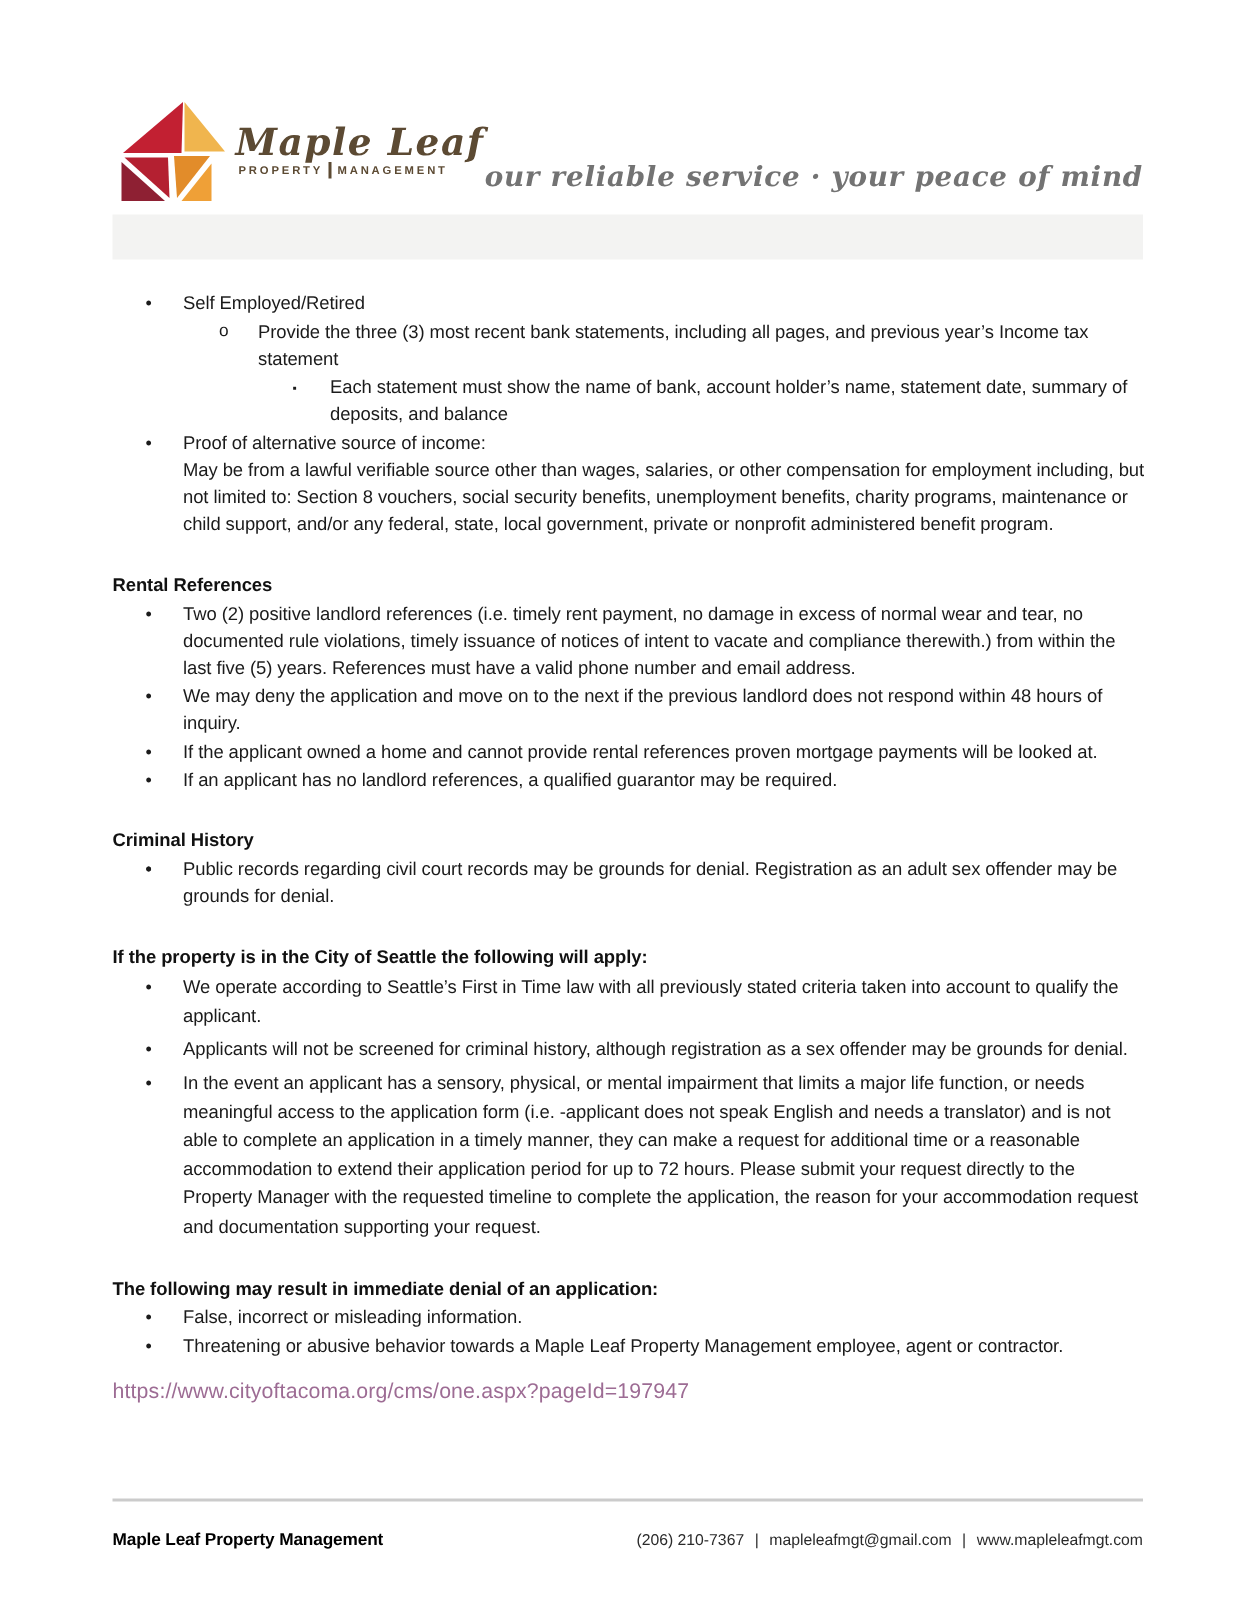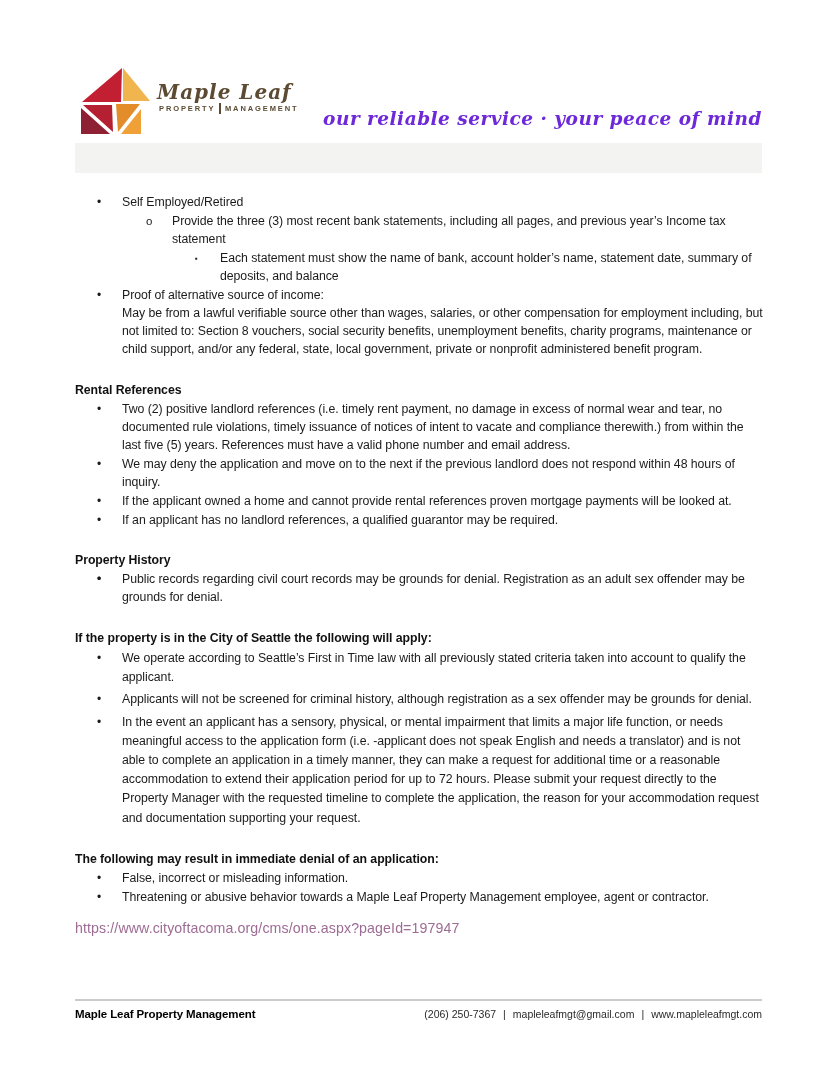--- a/index.html
+++ b/index.html
@@ -10,31 +10,31 @@
   }
   .page { position:absolute; inset:0; background:#ffffff; }
 
   
   .header { position:absolute; left:75px; top:66px; right:73px; height:74px; }
   .logo { position:absolute; left:0; top:0; display:flex; }
   .logo-svg { width:76px; height:70px; display:block; }
   .brand { margin-left:6px; padding-top:16px; }
   .brand-name {
     font-family:"DejaVu Serif", serif; font-style:italic; font-weight:bold;
-    font-size:20px; color:#5c4a33; letter-spacing:1px; line-height:1;
+    font-size:25px; color:#5c4a33; letter-spacing:1px; line-height:1;
   }
   .brand-sub {
     display:flex; align-items:center; gap:4px; margin-top:1px; padding-left:2px;
     font-size:7.5px; font-weight:bold; letter-spacing:1.9px; color:#5c4a33;
   }
   .brand-divider { width:1.5px; height:11px; background:#5c4a33; display:inline-block; }
   .tagline {
     position:absolute; right:0; top:42px;
     font-family:"DejaVu Serif", serif; font-style:italic; font-weight:bold;
-    font-size:18.5px; color:#6d28d9; letter-spacing:0.5px; white-space:nowrap;text-align:right;
+    font-size:18.5px; color:#737373; letter-spacing:0.5px; white-space:nowrap;text-align:right;
   }
   .gray-band { position:absolute; left:75px; top:143px; width:687px; height:30px; background:#f3f3f2; }
 
   
   .content { position:absolute; left:75px; top:194px; width:688px; }
   .doc { font-size:12.3px; line-height:17.9px; letter-spacing:-0.05px; }
   .bullet { position:relative; margin-bottom:1px; }
   .bullet .marker { position:absolute; top:0; }
   .l1 { padding-left:47px; } .l1 > .marker { left:22px; }
   .l2 { padding-left:97px; } .l2 > .marker { left:71px; }
@@ -49,21 +49,21 @@
   .section-heading { font-weight:bold; color:#111; margin-bottom:1px; }
   .doc-section.wide .bullet { line-height:19.2px; margin-bottom:3px; }
   .doc-link {
     display:inline-block; margin-top:12px;
     color:#9d6c94; font-size:14.2px; text-decoration:none; letter-spacing:0.1px;
   }
 
   
   .footer {
     position:absolute; left:75px; right:73px; top:999px;
-    border-top:2px solid #cbcbcb; padding-top:7px;
+    border-top:2px solid #cbcbcb; padding-top:20px;
     display:flex; justify-content:space-between; align-items:baseline;
   }
   .footer-company { font-weight:bold; font-size:11.5px; color:#000; letter-spacing:-0.1px; }
   .footer-contact { font-size:10.5px; color:#2a2a2a; white-space:nowrap; }
   .footer-contact .sep { margin:0 7px; color:#2a2a2a; }
 </style>
 </head>
 <body>
 
 <div class="page">
@@ -100,21 +100,21 @@
         <div class="bullet l1"><span class="marker marker1">•</span><span>Proof of alternative source of income:</span></div>
         <div class="continuation l1">May be from a lawful verifiable source other than wages, salaries, or other compensation for employment including, but not limited to: Section 8 vouchers, social security benefits, unemployment benefits, charity programs, maintenance or child support, and/or any federal, state, local government, private or nonprofit administered benefit program.</div>
         <section class="doc-section">
           <div class="section-heading">Rental References</div>
           <div class="bullet l1"><span class="marker marker1">•</span><span>Two (2) positive landlord references (i.e. timely rent payment, no damage in excess of normal wear and tear, no documented rule violations, timely issuance of notices of intent to vacate and compliance therewith.) from within the last five (5) years. References must have a valid phone number and email address.</span></div>
           <div class="bullet l1"><span class="marker marker1">•</span><span>We may deny the application and move on to the next if the previous landlord does not respond within 48 hours of inquiry.</span></div>
           <div class="bullet l1"><span class="marker marker1">•</span><span>If the applicant owned a home and cannot provide rental references proven mortgage payments will be looked at.</span></div>
           <div class="bullet l1"><span class="marker marker1">•</span><span>If an applicant has no landlord references, a qualified guarantor may be required.</span></div>
         </section>
         <section class="doc-section">
-          <div class="section-heading">Property History</div>
+          <div class="section-heading">Criminal History</div>
           <div class="bullet l1"><span class="marker marker1">•</span></div>
           <div class="bullet l1"><span class="marker marker1">•</span><span>Public records regarding civil court records may be grounds for denial. Registration as an adult sex offender may be grounds for denial.</span></div>
         </section>
         <section class="doc-section wide">
           <div class="section-heading">If the property is in the City of Seattle the following will apply:</div>
           <div class="bullet l1"><span class="marker marker1">•</span><span>We operate according to Seattle’s First in Time law with all previously stated criteria taken into account to qualify the applicant.</span></div>
           <div class="bullet l1"><span class="marker marker1">•</span><span>Applicants will not be screened for criminal history, although registration as a sex offender may be grounds for denial.</span></div>
           <div class="bullet l1"><span class="marker marker1">•</span><span>In the event an applicant has a sensory, physical, or mental impairment that limits a major life function, or needs meaningful access to the application form (i.e. -applicant does not speak English and needs a translator) and is not able to complete an application in a timely manner, they can make a request for additional time or a reasonable accommodation to extend their application period for up to 72 hours. Please submit your request directly to the Property Manager with the requested timeline to complete the application, the reason for your accommodation request and documentation supporting your request.</span></div>
         </section>
         <section class="doc-section last">
@@ -122,17 +122,17 @@
           <div class="bullet l1"><span class="marker marker1">•</span><span>False, incorrect or misleading information.</span></div>
           <div class="bullet l1"><span class="marker marker1">•</span><span>Threatening or abusive behavior towards a Maple Leaf Property Management employee, agent or contractor.</span></div>
         </section>
       </div>
     <a href="#" class="doc-link">https://www.cityoftacoma.org/cms/one.aspx?pageId=197947</a>
   </div>
 
   <div class="footer">
     <div class="footer-company">Maple Leaf Property Management</div>
     <div class="footer-contact">
-      <span>(206) 250-7367</span><span class="sep">|</span><span>mapleleafmgt@gmail.com</span><span class="sep">|</span><span>www.mapleleafmgt.com</span>
+      <span>(206) 210-7367</span><span class="sep">|</span><span>mapleleafmgt@gmail.com</span><span class="sep">|</span><span>www.mapleleafmgt.com</span>
     </div>
   </div>
 
 </div>
 
 </body></html>

